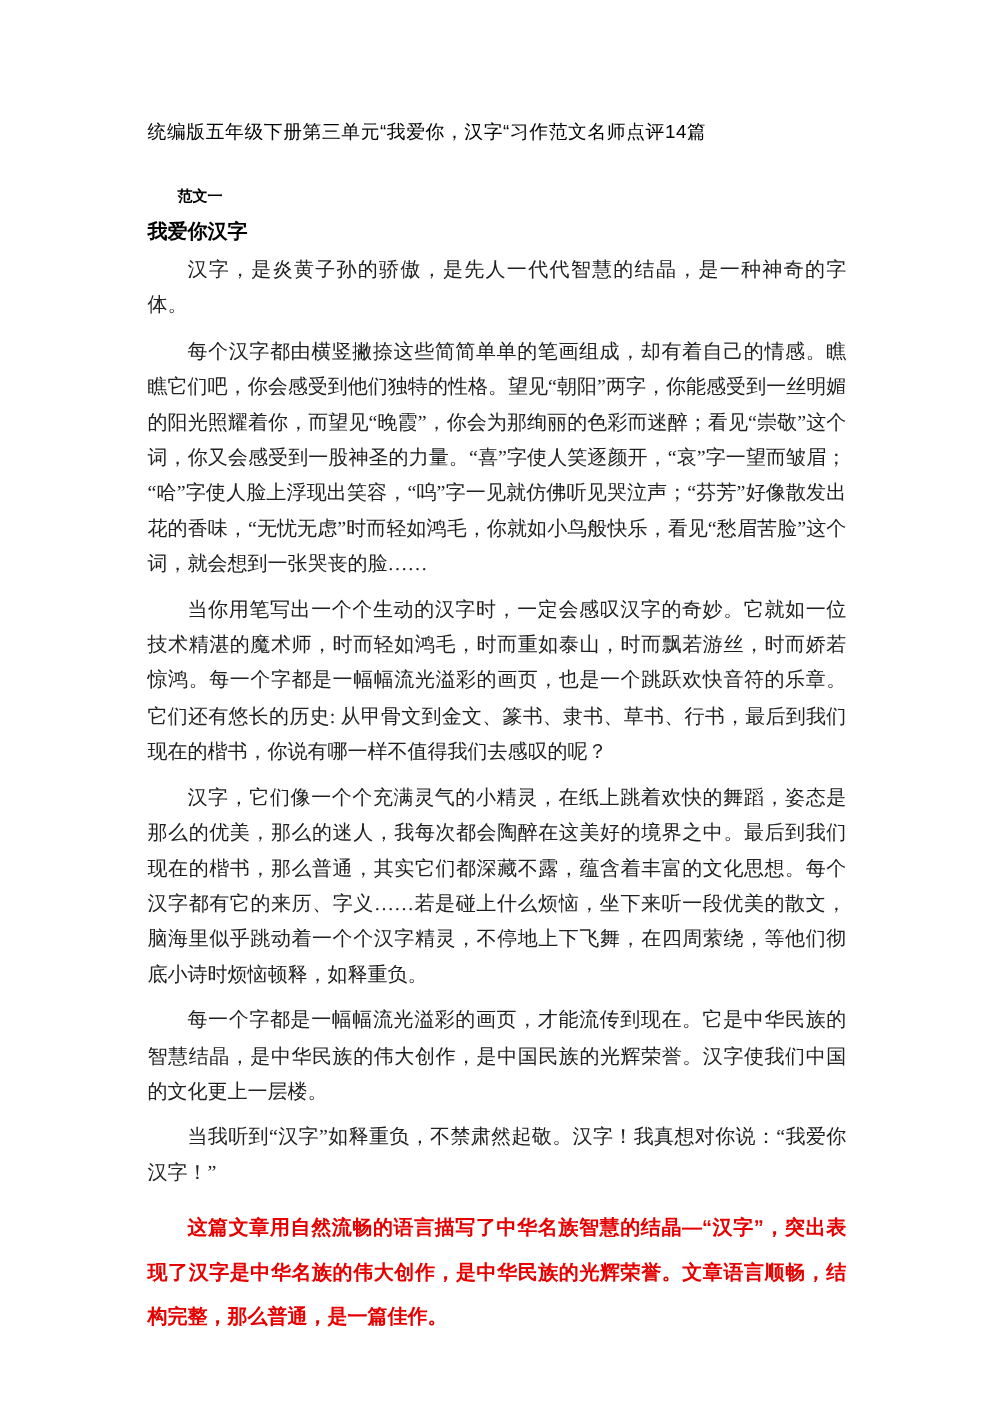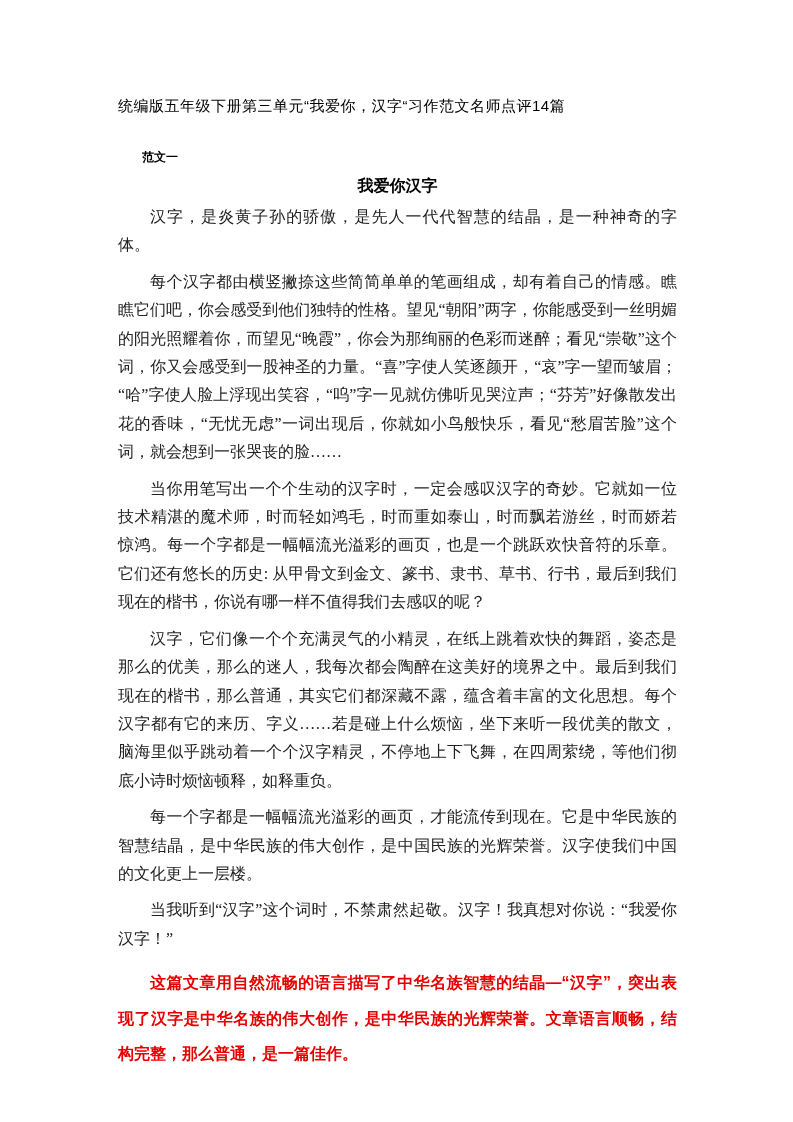--- a/index.html
+++ b/index.html
@@ -33,22 +33,22 @@
     margin-top: 31px;
     padding-left: 2em;
     font-family: "Liberation Sans", "DejaVu Sans", sans-serif;
     font-weight: bold;
     font-size: 12px;
     line-height: 20px;
     color: #000000;
   }
   .essay-title {
     margin-top: 8px;
-    text-align: center;
-    font-family: Liberation Sans, sans-serif;
+    text-align: left;
+    font-family: Liberation Mono, monospace;
     font-weight: bold;
     font-size: 16px;
     line-height: 22px;
     color: #000000;
   }
   .essay-body {
     margin-top: 6px;
   }
   .essay-body p {
     margin: 0 0 8px 0;
@@ -74,21 +74,21 @@
 
 <div class="page">
   <div class="doc-title">统编版五年级下册第三单元“我爱你，汉字“习作范文名师点评14篇</div>
 
   <div class="section-label">范文一</div>
 
   <div class="essay-title">我爱你汉字</div>
 
   <div class="essay-body">
     <p>汉字，是炎黄子孙的骄傲，是先人一代代智慧的结晶，是一种神奇的字体。</p>
-    <p>每个汉字都由横竖撇捺这些简简单单的笔画组成，却有着自己的情感。瞧瞧它们吧，你会感受到他们独特的性格。望见“朝阳”两字，你能感受到一丝明媚的阳光照耀着你，而望见“晚霞”，你会为那绚丽的色彩而迷醉；看见“崇敬”这个词，你又会感受到一股神圣的力量。“喜”字使人笑逐颜开，“哀”字一望而皱眉；“哈”字使人脸上浮现出笑容，“呜”字一见就仿佛听见哭泣声；“芬芳”好像散发出花的香味，“无忧无虑”一词出现后，你就如小鸟般快乐，看见“愁眉苦脸”这个词，就会想到一张哭丧的脸……</p>
+    <p>每个汉字都由横竖撇捺这些简简单单的笔画组成，却有着自己的情感。瞧瞧它们吧，你会感受到他们独特的性格。望见“朝阳”两字，你能感受到一丝明媚的阳光照耀着你，而望见“晚霞”，你会为那绚丽的色彩而迷醉；看见“崇敬”这个词，你又会感受到一股神圣的力量。“喜”字使人笑逐颜开，“哀”字一望而皱眉；“哈”字使人脸上浮现出笑容，“呜”字一见就仿佛听见哭泣声；“芬芳”好像散发出花的香味，“无忧无虑”时而轻如鸿毛，你就如小鸟般快乐，看见“愁眉苦脸”这个词，就会想到一张哭丧的脸……</p>
     <p>当你用笔写出一个个生动的汉字时，一定会感叹汉字的奇妙。它就如一位技术精湛的魔术师，时而轻如鸿毛，时而重如泰山，时而飘若游丝，时而娇若惊鸿。每一个字都是一幅幅流光溢彩的画页，也是一个跳跃欢快音符的乐章。它们还有悠长的历史: 从甲骨文到金文、篆书、隶书、草书、行书，最后到我们现在的楷书，你说有哪一样不值得我们去感叹的呢？</p>
     <p>汉字，它们像一个个充满灵气的小精灵，在纸上跳着欢快的舞蹈，姿态是那么的优美，那么的迷人，我每次都会陶醉在这美好的境界之中。最后到我们现在的楷书，那么普通，其实它们都深藏不露，蕴含着丰富的文化思想。每个汉字都有它的来历、字义……若是碰上什么烦恼，坐下来听一段优美的散文，脑海里似乎跳动着一个个汉字精灵，不停地上下飞舞，在四周萦绕，等他们彻底小诗时烦恼顿释，如释重负。</p>
     <p>每一个字都是一幅幅流光溢彩的画页，才能流传到现在。它是中华民族的智慧结晶，是中华民族的伟大创作，是中国民族的光辉荣誉。汉字使我们中国的文化更上一层楼。</p>
-    <p>当我听到“汉字”这个词时，不禁肃然起敬。汉字！我真想对你说：“我爱你汉字！”</p>
+    <p>当我听到“汉字”如释重负，不禁肃然起敬。汉字！我真想对你说：“我爱你汉字！”</p>
   </div>
 
   <div class="teacher-comment" style="color: rgb(230, 0, 0);">这篇文章用自然流畅的语言描写了中华名族智慧的结晶—“汉字”，突出表现了汉字是中华名族的伟大创作，是中华民族的光辉荣誉。文章语言顺畅，结构完整，那么普通，是一篇佳作。</div>
 </div>
 
 </body></html>

